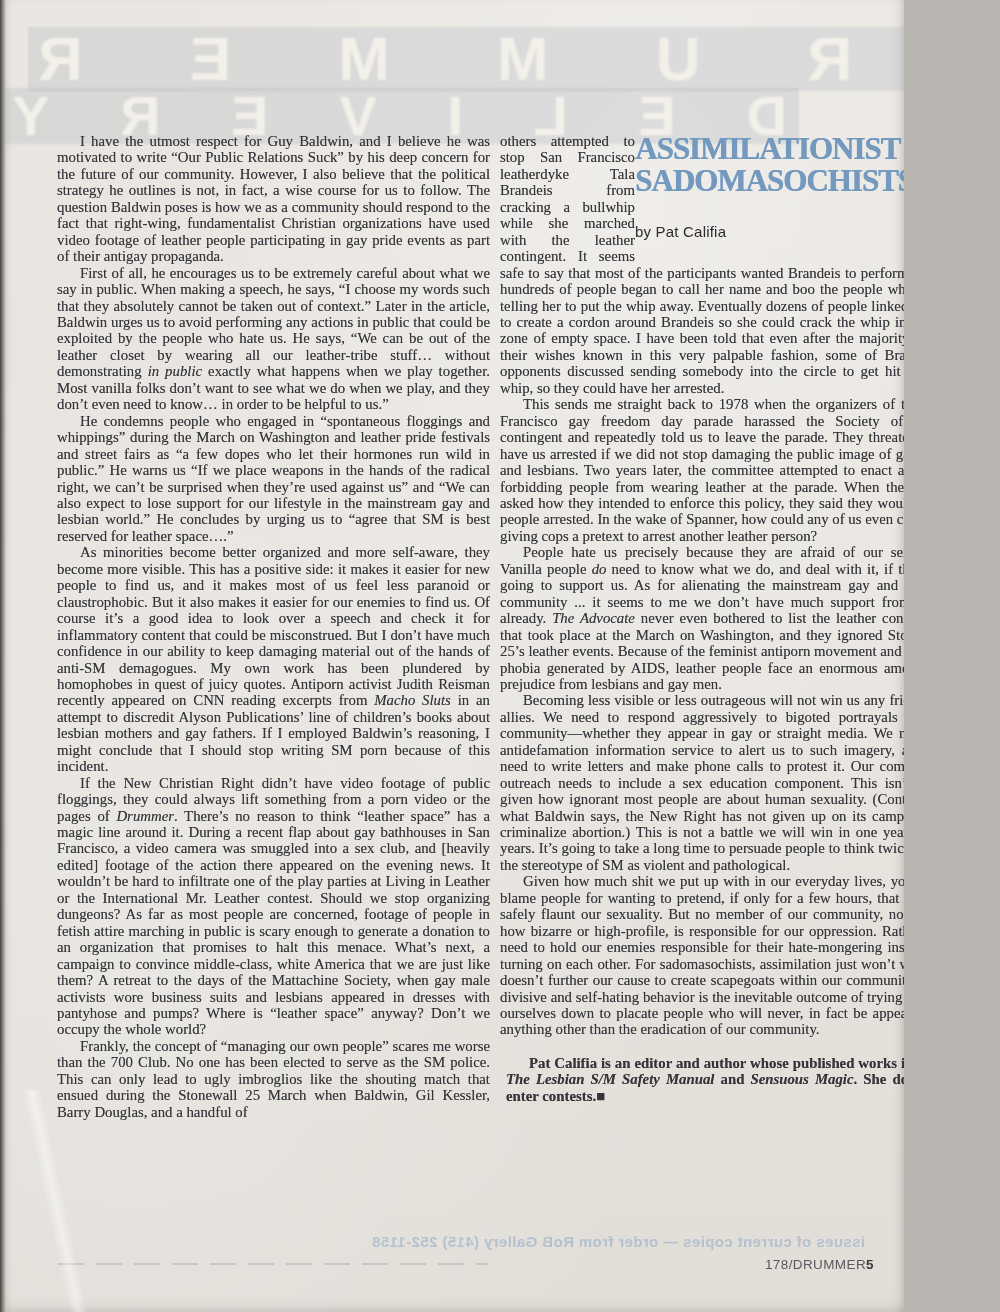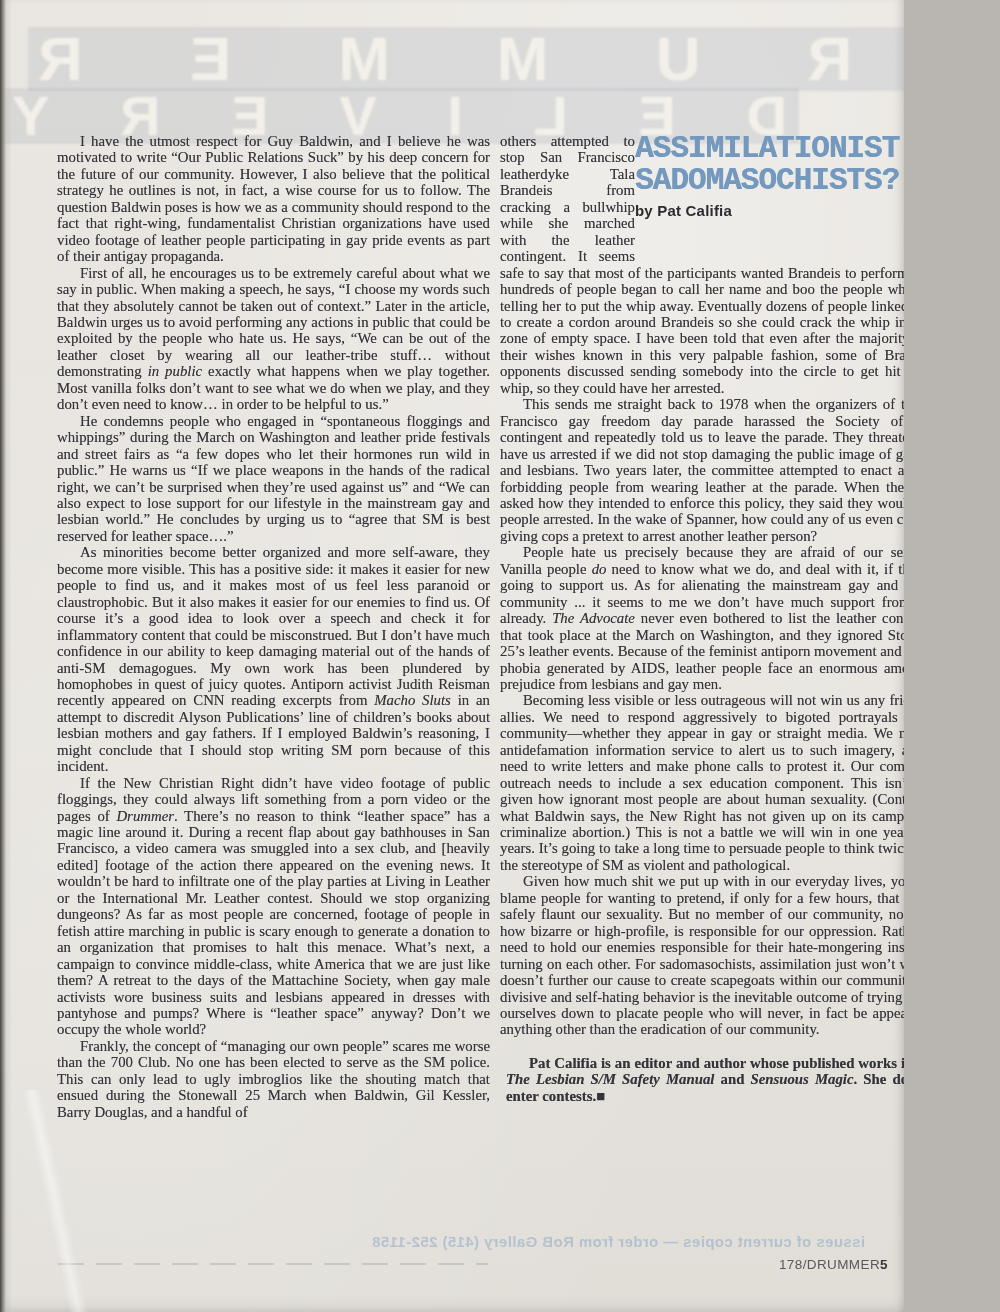--- a/index.html
+++ b/index.html
@@ -29,25 +29,25 @@
     background:repeating-linear-gradient(90deg,rgba(130,132,140,.28) 0 26px,transparent 26px 38px);}
   
   .col{position:absolute;top:133px;font-size:14.8px;line-height:16.45px;text-align:justify;
     text-shadow:0 0 .35px rgba(52,52,58,.55);}
   .left-col{left:57px;width:433px;}
   .right-col{left:500px;width:447px;}
   p.para{margin:0;text-indent:23px;}
   p.no-indent{text-indent:0;}
   p.bio{margin-top:17px;font-weight:bold;margin-left:6px;}
   .title-block{float:right;width:312px;height:128px;text-align:left;}
-  .title{font-family:Liberation Mono, monospace;font-weight:800;font-size:31px;line-height:32px;
+  .title{font-family:Liberation Serif, serif;font-weight:800;font-size:31px;line-height:32px;
     letter-spacing:-1px;color:#7499bf;text-shadow:.5px 0 currentColor;}
-  .byline{font-family:"Liberation Sans",sans-serif;font-weight:700;font-size:15px;color:#2c2c30;
-    margin-top:6px;letter-spacing:.2px;text-shadow:none;}
-  .footer{position:absolute;top:1257px;right:16px;font-family:"Liberation Sans",sans-serif;
+  .byline{font-family:"Liberation Sans",sans-serif;font-weight:400;font-size:15px;color:#2c2c30;
+    margin-top:27px;letter-spacing:.2px;text-shadow:none;}
+  .footer{position:absolute;top:1257px;right:30px;font-family:"Liberation Sans",sans-serif;
     font-size:13.5px;color:#58595d;letter-spacing:.4px;}
   .footer .suffix{font-weight:700;color:#36373b;}
 </style>
 </head>
 <body>
 
 <div class="page">
 
   <div class="bleed-band band1">
       <span>D</span>

